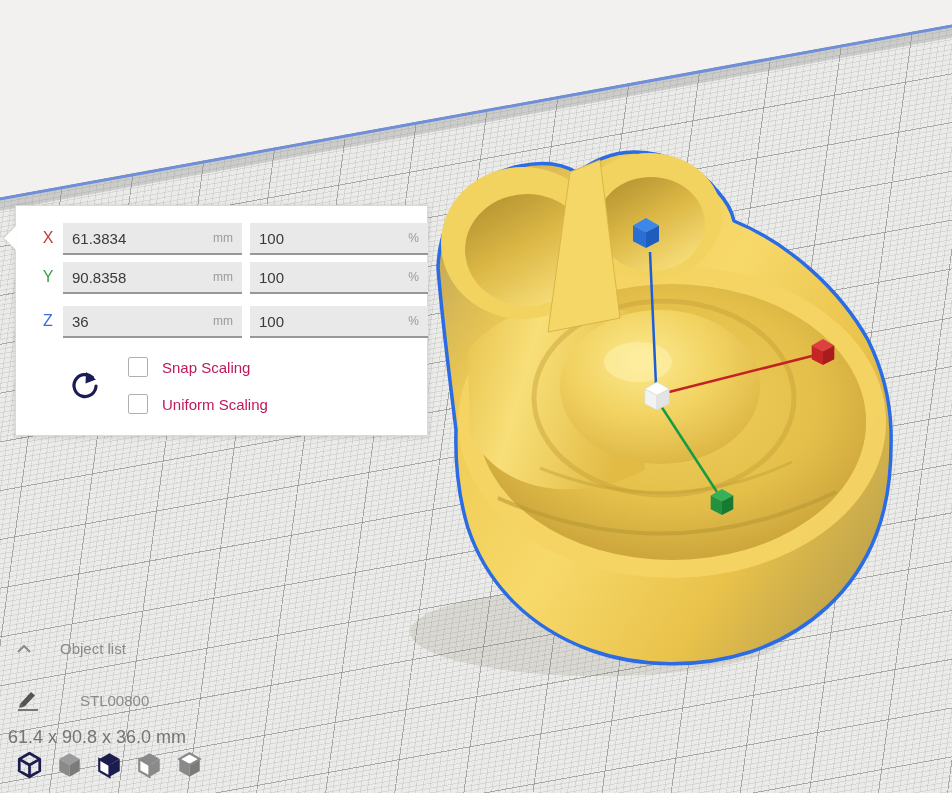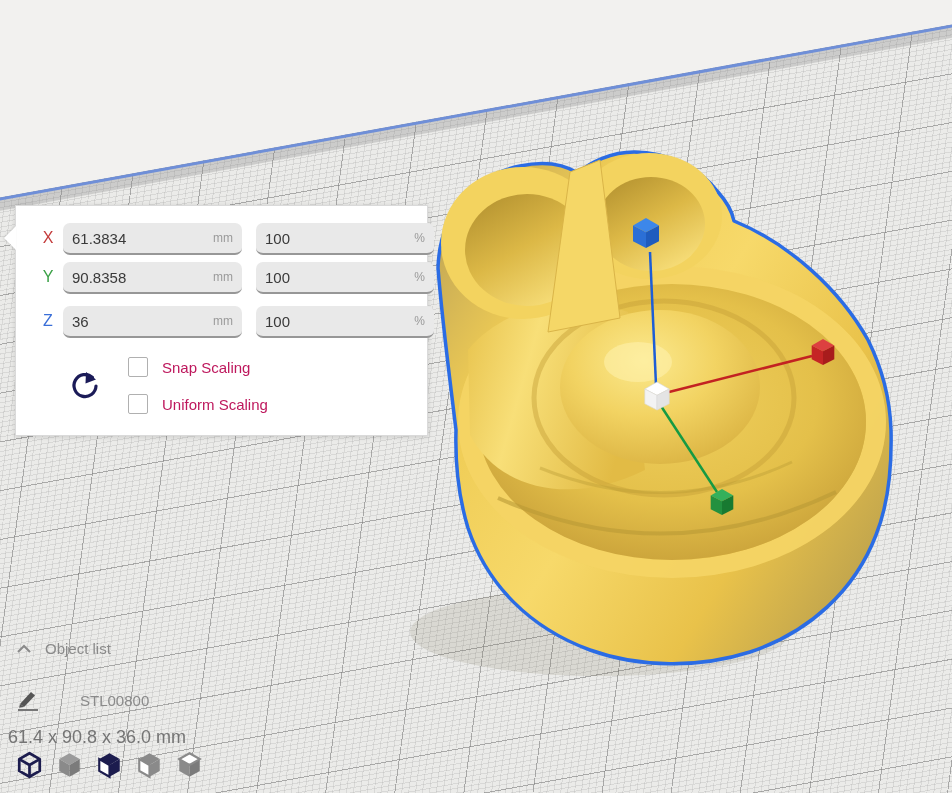--- a/index.html
+++ b/index.html
@@ -30,38 +30,38 @@
     background:#ffffff; border:1px solid #dadada; box-shadow:0 1px 5px rgba(0,0,0,.14); }
   .panel-arrow { position:absolute; left:-12px; top:20px; width:0; height:0;
     border-top:12px solid transparent; border-bottom:12px solid transparent;
     border-right:12px solid #ffffff; filter:drop-shadow(-1px 0 1px rgba(0,0,0,.12)); }
   .axis-row { position:absolute; left:0; width:100%; height:32px; }
   .row-x { top:17px; } .row-y { top:56px; } .row-z { top:100px; }
   .axis-label { position:absolute; left:24px; top:6px; width:16px; text-align:center;
     font-size:16px; font-weight:400; }
   .axis-x { color:#c43c3c; } .axis-y { color:#3aa046; } .axis-z { color:#3a6fd8; }
   .field { position:absolute; top:0; height:32px; background:#e9e9e9;
-    border-bottom:2px solid #979797; display:flex; align-items:center; padding:0 9px;border-radius:7px; }
+    border-bottom:2px solid #979797; display:flex; align-items:center; padding:0 9px; }
   .field.size { left:47px; width:179px; }
-  .field.pct  { left:240px; width:178px;gap:36px; }
+  .field.pct  { left:234px; width:178px;gap:36px; }
   .field input { flex:1; min-width:0; background:transparent; border:none; outline:none;
     font-family:"Liberation Sans", sans-serif; font-size:15px; color:#3a3a3a; }
   .suffix { font-size:12px; color:#9a9a9a; margin-left:4px; }
   .opt-row { position:absolute; left:112px; height:20px; display:flex; align-items:center; }
   .opt-snap { top:151px; } .opt-uniform { top:188px;text-align:center; }
   .cb { width:20px; height:20px; background:#fff; border:1px solid #b0b0b0;
     border-radius:2px; display:inline-block; cursor:pointer; }
   .opt-label { font-size:15px; color:#be185d; margin-left:14px; white-space:nowrap; }
   .reset-btn { position:absolute; left:52px; top:163px; width:34px; height:34px; cursor:pointer; }
 
   
   .object-list { position:absolute; left:8px; top:640px; }
   .ol-row { display:flex; align-items:center; }
   .ol-header { margin-left:8px; }
-  .ol-header .txt { font-size:15px; color:#8a8a8a; margin-left:13px; }
+  .ol-header .txt { font-size:15px; color:#8a8a8a; margin-left:28px; }
   .ol-item { margin-top:32px; margin-left:8px;gap:22px; }
   .ol-item .txt { font-size:15px; color:#8a8a8a; margin-left:18px; }
   .ol-dims { margin-top:16px; font-size:18px; color:#747474; }
 
   
   .view-toolbar { position:absolute; left:15px; top:747px; display:flex; gap:11px; }
   .view-btn { width:29px; height:36px; cursor:pointer; }
 
   
   .model-svg { position:absolute; inset:0; }

